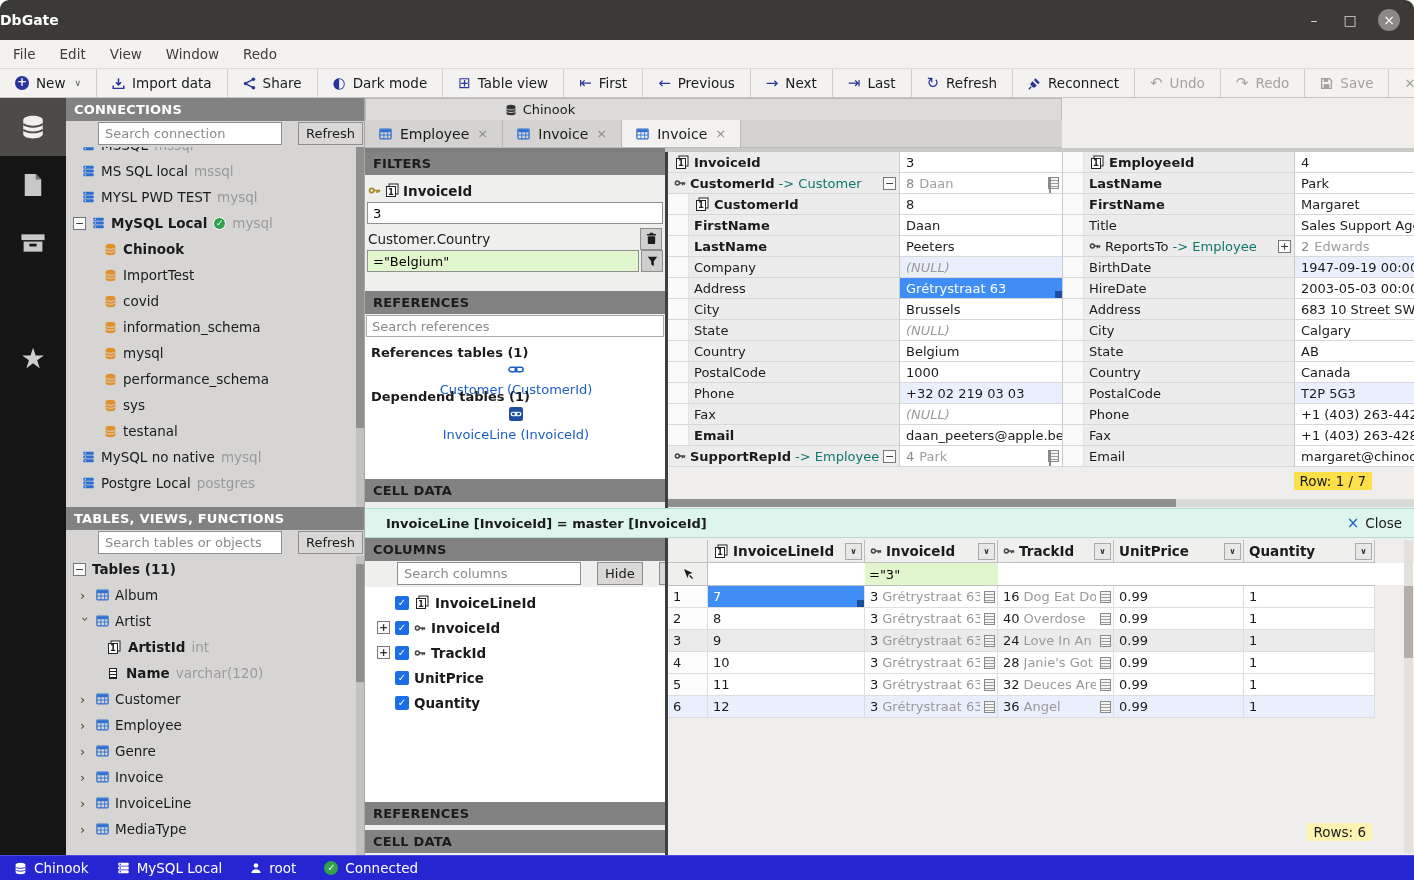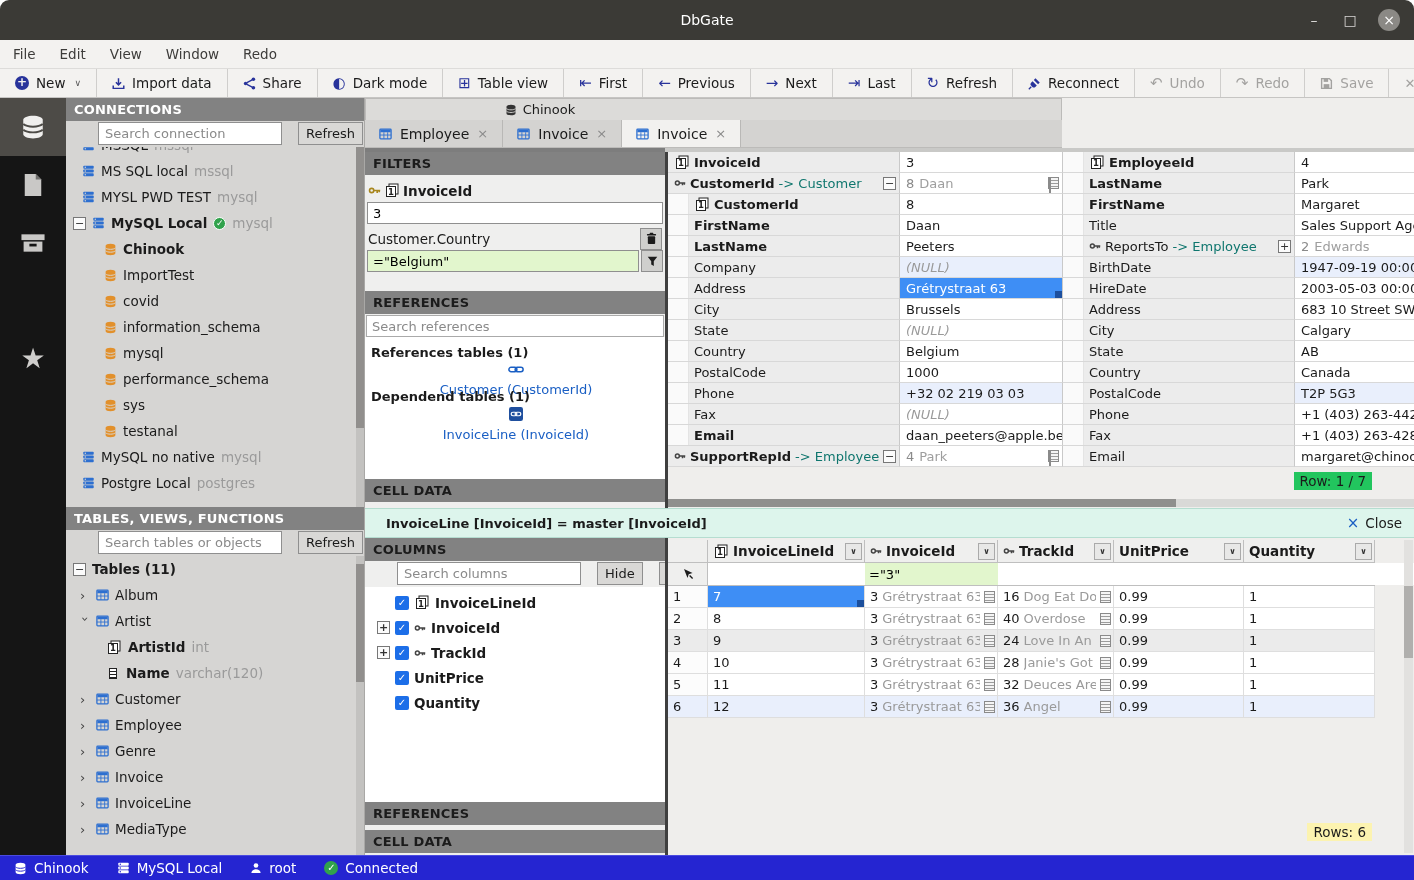--- a/index.html
+++ b/index.html
@@ -2,21 +2,21 @@
 <html><head>
 <meta charset="utf-8">
 <style>
   * { box-sizing: border-box; margin: 0; padding: 0; }
   html,body { width:1414px; height:880px; overflow:hidden;
     font-family:"DejaVu Sans","Liberation Sans",sans-serif; font-size:13px; color:#1b1b1b; background:#fff; }
   .window { position:relative; width:1414px; height:880px; overflow:hidden; background:#fff; }
 
   
   .titlebar { height:40px; background:#3b3a36; border-radius:9px 9px 0 0; display:flex; align-items:center; position:relative; }
-  .titlebar .title { position:absolute; left:0; right:0; text-align:center; color:#fff; font-weight:normal; font-size:14px; }
+  .titlebar .title { position:absolute; left:0; right:0; text-align:left; color:#fff; font-weight:bold; font-size:14px; }
   .win-controls { margin-left:auto; display:flex; align-items:center; gap:20px; padding-right:14px; z-index:2; }
   .win-min,.win-max { color:#d8d7d5; font-size:14px; width:16px; text-align:center; }
   .win-close { width:22px; height:22px; border-radius:50%; background:#8b8985; color:#fff; display:flex; align-items:center; justify-content:center; font-size:14px; }
 
   
   .menubar { height:28px; background:#f3f2f0; display:flex; align-items:center; gap:24px; padding-left:13px; color:#3d3c3a; font-size:13.5px; }
   .toolbar { height:30px; background:#f3f2f0; border-top:1px solid #dddcda; border-bottom:1px solid #c6c5c3; display:flex; overflow:hidden; }
   .tb-btn { display:flex; align-items:center; gap:7px; padding:0 15px; border-right:1px solid #cfcecc; font-size:13.5px; color:#1b1b1b; white-space:nowrap; }
   .tb-btn .tb-icon { color:#28339b; display:inline-flex; align-items:center; font-size:15px; line-height:1; }
   .tb-btn.disabled { color:#a3a2a0; }
@@ -109,21 +109,21 @@
   .f-label .expbox { margin-left:auto; margin-right:3px; }
   .f-value { flex:1; background:#fff; border-right:1px solid #c9c9c9; border-bottom:1px solid #d8d8d8; display:flex; align-items:center; padding-left:6px; overflow:hidden; white-space:nowrap; position:relative; gap:5px; }
   .rightcol .f-value { border-right:none; }
   .f-value.tint { background:#e9effc; }
   .f-value.nullv { color:#9a9a9a; font-style:italic; }
   .f-value.muted { color:#8a8a8a; }
   .f-value .hint { color:#9e9e9e; }
   .f-value.sel { background:#3e8ef5; color:#fff; }
   .f-value.sel .handle { position:absolute; right:0; bottom:0; width:7px; height:7px; background:#1c4f9e; }
   .f-value .docico { margin-left:auto; margin-right:3px; }
-  .row-counter { position:absolute; top:320px; right:42px; background:#22c55e; padding:1px 6px; font-size:13.5px; }
+  .row-counter { position:absolute; top:320px; right:42px; background:#fde047; padding:1px 6px; font-size:13.5px; }
   .form-hscroll { position:absolute; left:0; right:0; bottom:1px; height:8px; background:#d9d9d7; }
   .form-hscroll .thumb { position:absolute; left:0; top:0; height:8px; width:508px; background:#8f8f8d; }
 
   
   .detailbar { height:30px; flex:none; background:#ddf5ec; border-top:1px solid #b5ddd0; border-bottom:1px solid #b5ddd0; display:flex; align-items:center; gap:9px; padding:0 12px; }
   .detail-title { font-weight:bold; font-size:13px; }
   .close-btn { margin-left:auto; display:flex; align-items:center; gap:6px; font-size:13.5px; }
   .close-btn .x { color:#1a5fc4; font-size:15px; }
 
   

